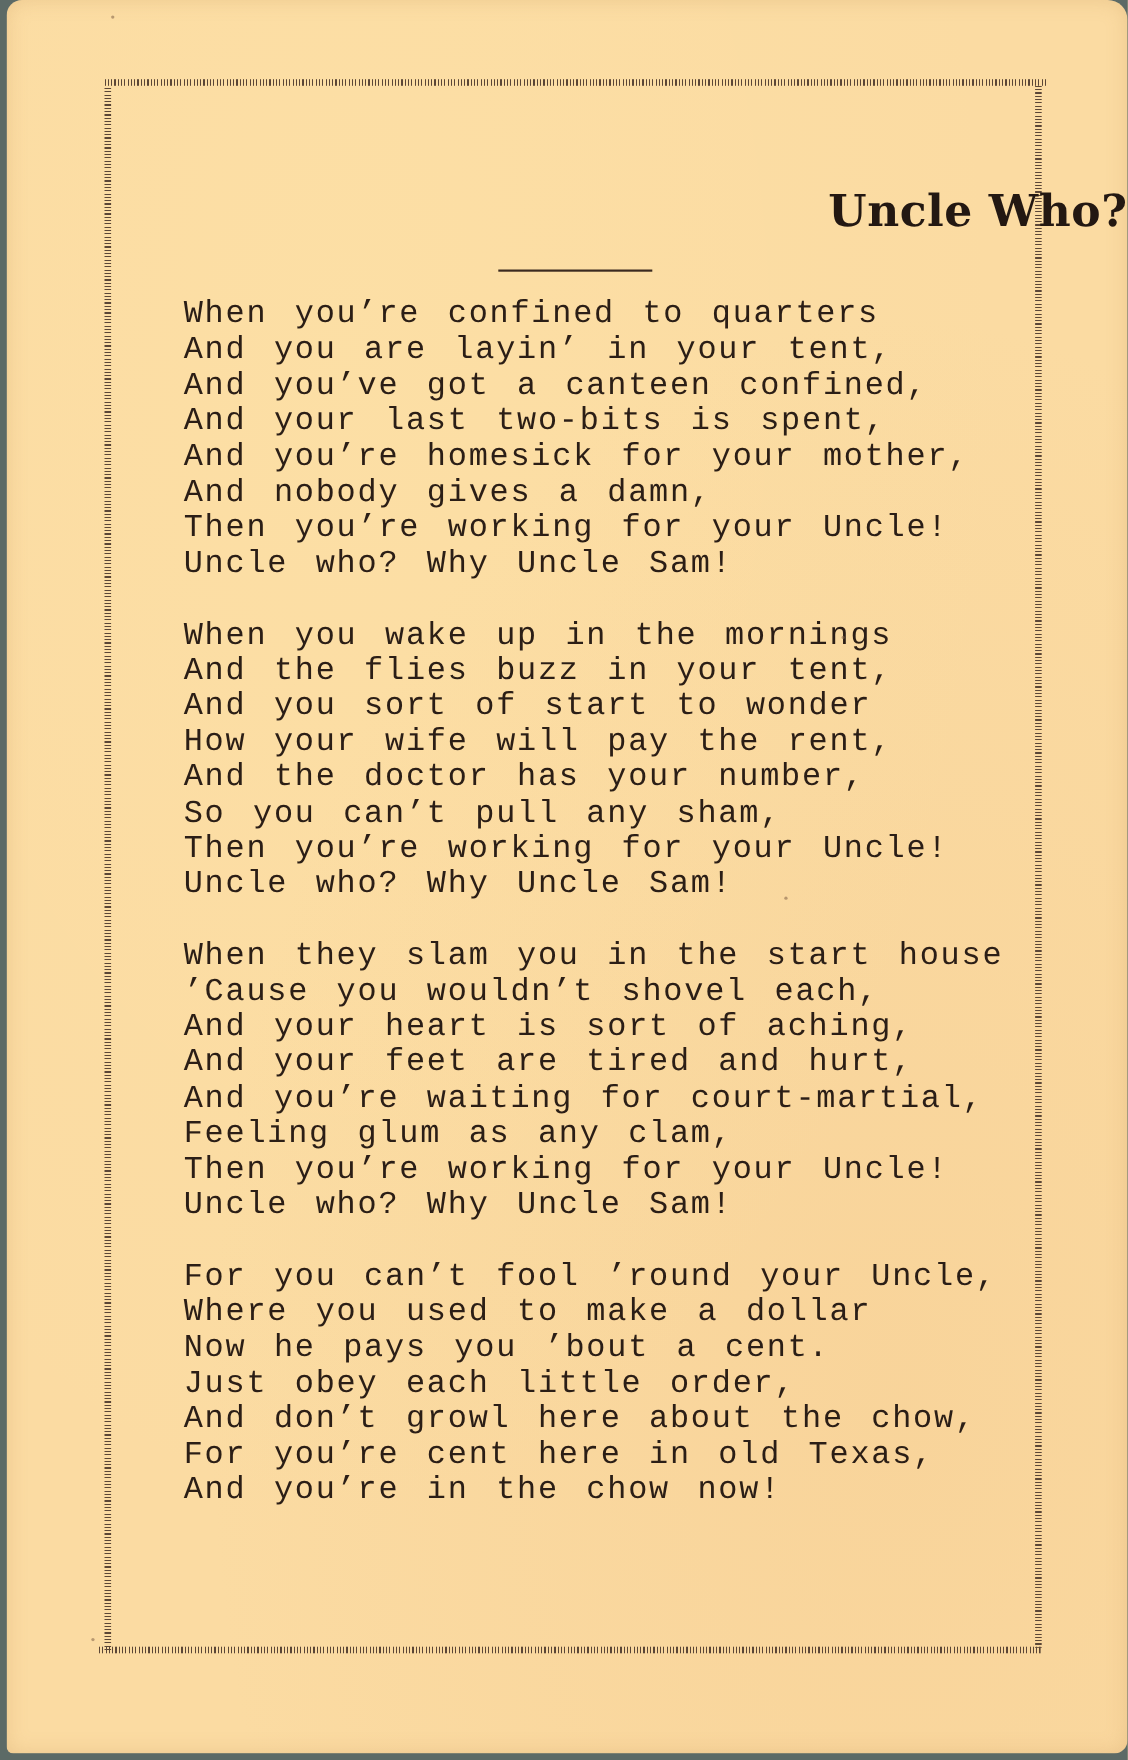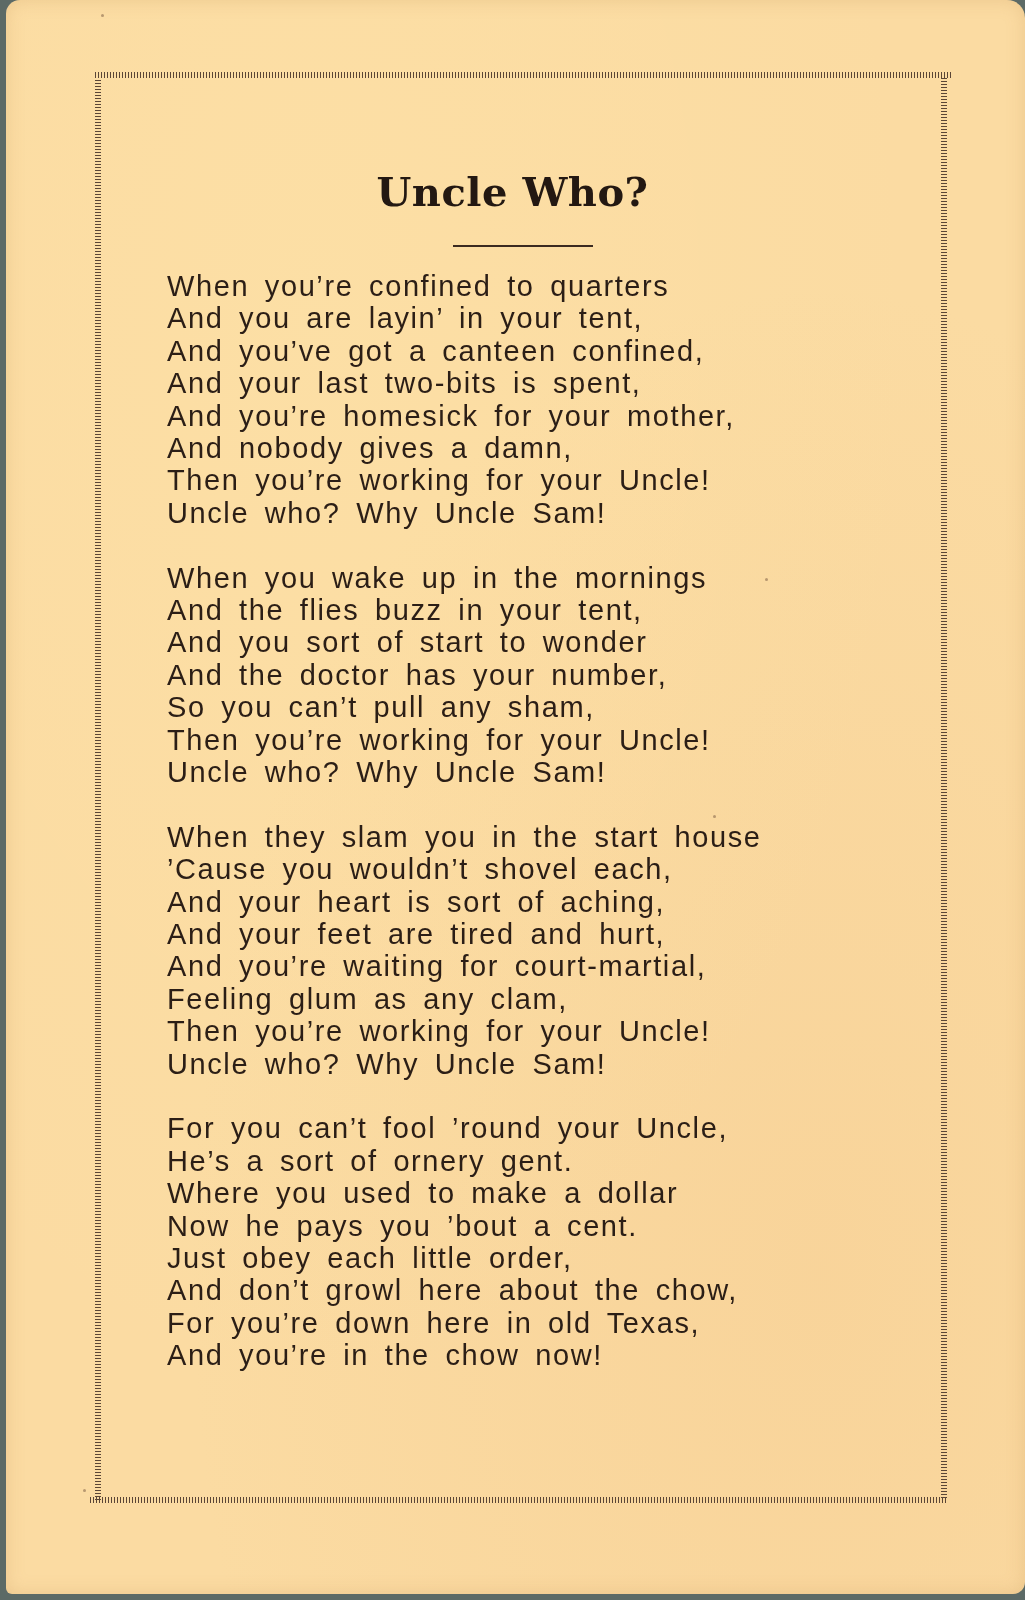--- a/index.html
+++ b/index.html
@@ -37,42 +37,42 @@
     .frame-top    { left: 89px; top: 72px;   width: 856px; }
     .frame-bottom { left: 84px; top: 1497px; width: 856px; }
     .frame-left   { left: 89px; top: 80px;   height: 1420px; }
     .frame-right  { left: 935px; top: 78px;  height: 1420px; }
 
     .title {
       position: absolute;
       left: 0;
       width: 1025px;
       top: 168px;
-      text-align: center;
+      text-align: right;
       font-family: "DejaVu Serif", serif;
       font-weight: bold;
       font-size: 40px;
       color: #231812;
       letter-spacing: 0.5px;
       margin: 0;
     }
     .title-rule {
       position: absolute;
       left: 453px;
       top: 245px;
       width: 140px;
       height: 2px;
       background: #3b2a20;
     }
     .poem {
       position: absolute;
       left: 167px;
       top: 270px;
       width: 760px;
-      font-family: Liberation Sans, sans-serif;
+      font-family: Liberation Mono, monospace;
       font-size: 29px;
       color: #2b1e16;
       letter-spacing: 1.6px;
       word-spacing: 6px;
     }
     .stanza {
       margin: 0 0 32.5px 0;
     }
     .line {
       display: block;
@@ -110,43 +110,43 @@
     <span class="line">And your last two-bits is spent,</span>
     <span class="line">And you’re homesick for your mother,</span>
     <span class="line">And nobody gives a damn,</span>
     <span class="line">Then you’re working for your Uncle!</span>
     <span class="line">Uncle who?  Why Uncle Sam!</span>
   </div>
   <div class="stanza">
     <span class="line">When you wake up in the mornings</span>
     <span class="line">And the flies buzz in your tent,</span>
     <span class="line">And you sort of start to wonder</span>
+    <span class="line">How your wife will pay the rent,</span>
     <span class="line">And the doctor has your number,</span>
     <span class="line">So you can’t pull any sham,</span>
     <span class="line">Then you’re working for your Uncle!</span>
     <span class="line">Uncle who?  Why Uncle Sam!</span>
   </div>
   <div class="stanza">
     <span class="line">When they slam you in the start house</span>
     <span class="line">’Cause you wouldn’t shovel each,</span>
     <span class="line">And your heart is sort of aching,</span>
     <span class="line">And your feet are tired and hurt,</span>
     <span class="line">And you’re waiting for court-martial,</span>
     <span class="line">Feeling glum as any clam,</span>
     <span class="line">Then you’re working for your Uncle!</span>
     <span class="line">Uncle who?  Why Uncle Sam!</span>
   </div>
   <div class="stanza">
     <span class="line">For you can’t fool ’round your Uncle,</span>
-    <span class="line">He’s a sort of ornery gent.</span>
     <span class="line">Where you used to make a dollar</span>
     <span class="line">Now he pays you ’bout a cent.</span>
     <span class="line">Just obey each little order,</span>
     <span class="line">And don’t growl here about the chow,</span>
-    <span class="line">For you’re down here in old Texas,</span>
+    <span class="line">For you’re cent here in old Texas,</span>
     <span class="line">And you’re in the chow now!</span>
   </div>
 </div>
 
 <div class="speck" style="left:101px;top:14px;"></div>
 <div class="speck" style="left:765px;top:578px;"></div>
 <div class="speck" style="left:713px;top:815px;"></div>
 <div class="speck" style="left:83px;top:1489px;"></div>
 
 </body></html>

